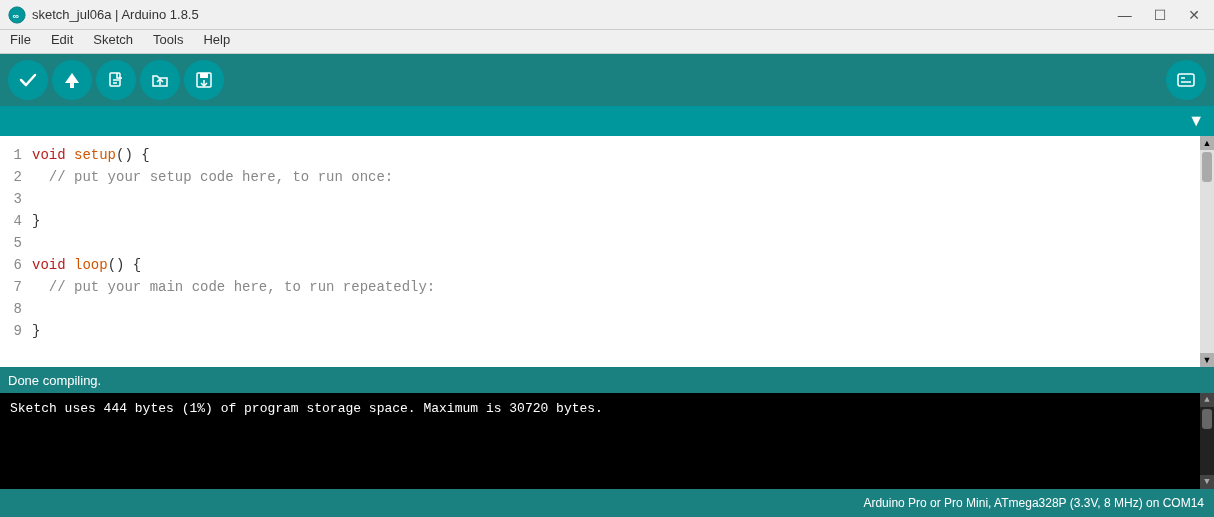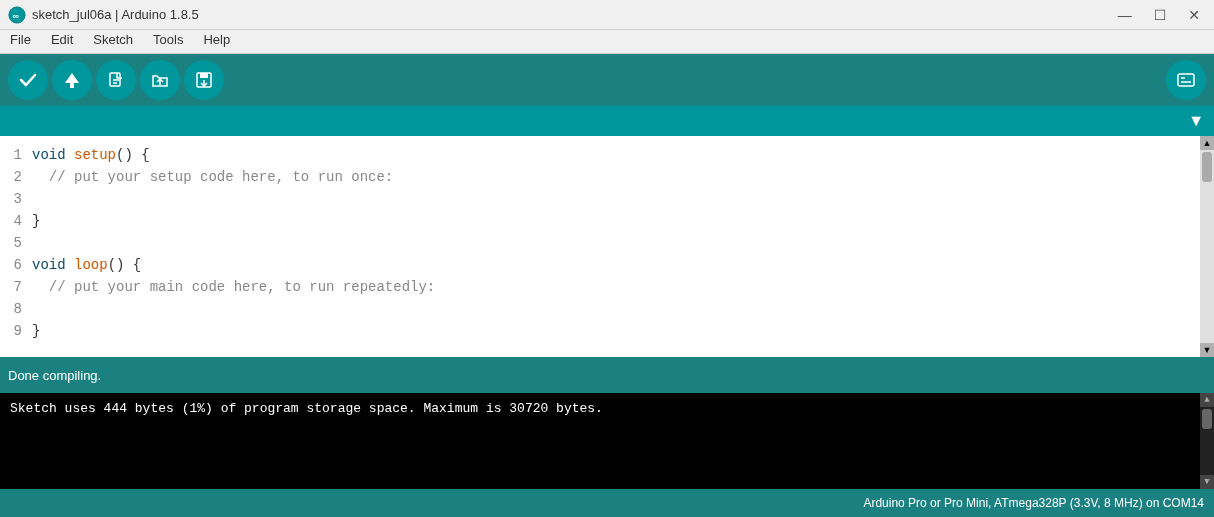--- a/index.html
+++ b/index.html
@@ -135,21 +135,21 @@
     }
     #code-content {
       padding: 8px 8px 8px 4px;
       font-family: 'Courier New', Courier, monospace;
       font-size: 14px;
       line-height: 22px;
       white-space: pre;
       color: #333;
       flex: 1;
     }
-    .kw-void { color: #0c4a6e; text-align: center; }
+    .kw-void { color: #b91c1c; text-align: center; }
     .kw-func { color: #d35400; }
     .comment { color: #888; }
 
     
     #editor-scrollbar-right {
       width: 14px;
       background: #e0e0e0;
       display: flex;
       flex-direction: column;
       align-items: center;
@@ -167,21 +167,21 @@
       width: 10px;
       height: 30px;
       background: #aaa;
       border-radius: 3px;
       margin-top: 2px;
     }
 
     
     #status-bar {
       background: #1b8080;
-      height: 36px;
+      height: 26px;
       display: flex;
       align-items: center;
       padding: 0 8px;
       color: #fff;
       font-size: 13px;
       border-top: 1px solid #148080;
     }
 
     
     #console-area {

